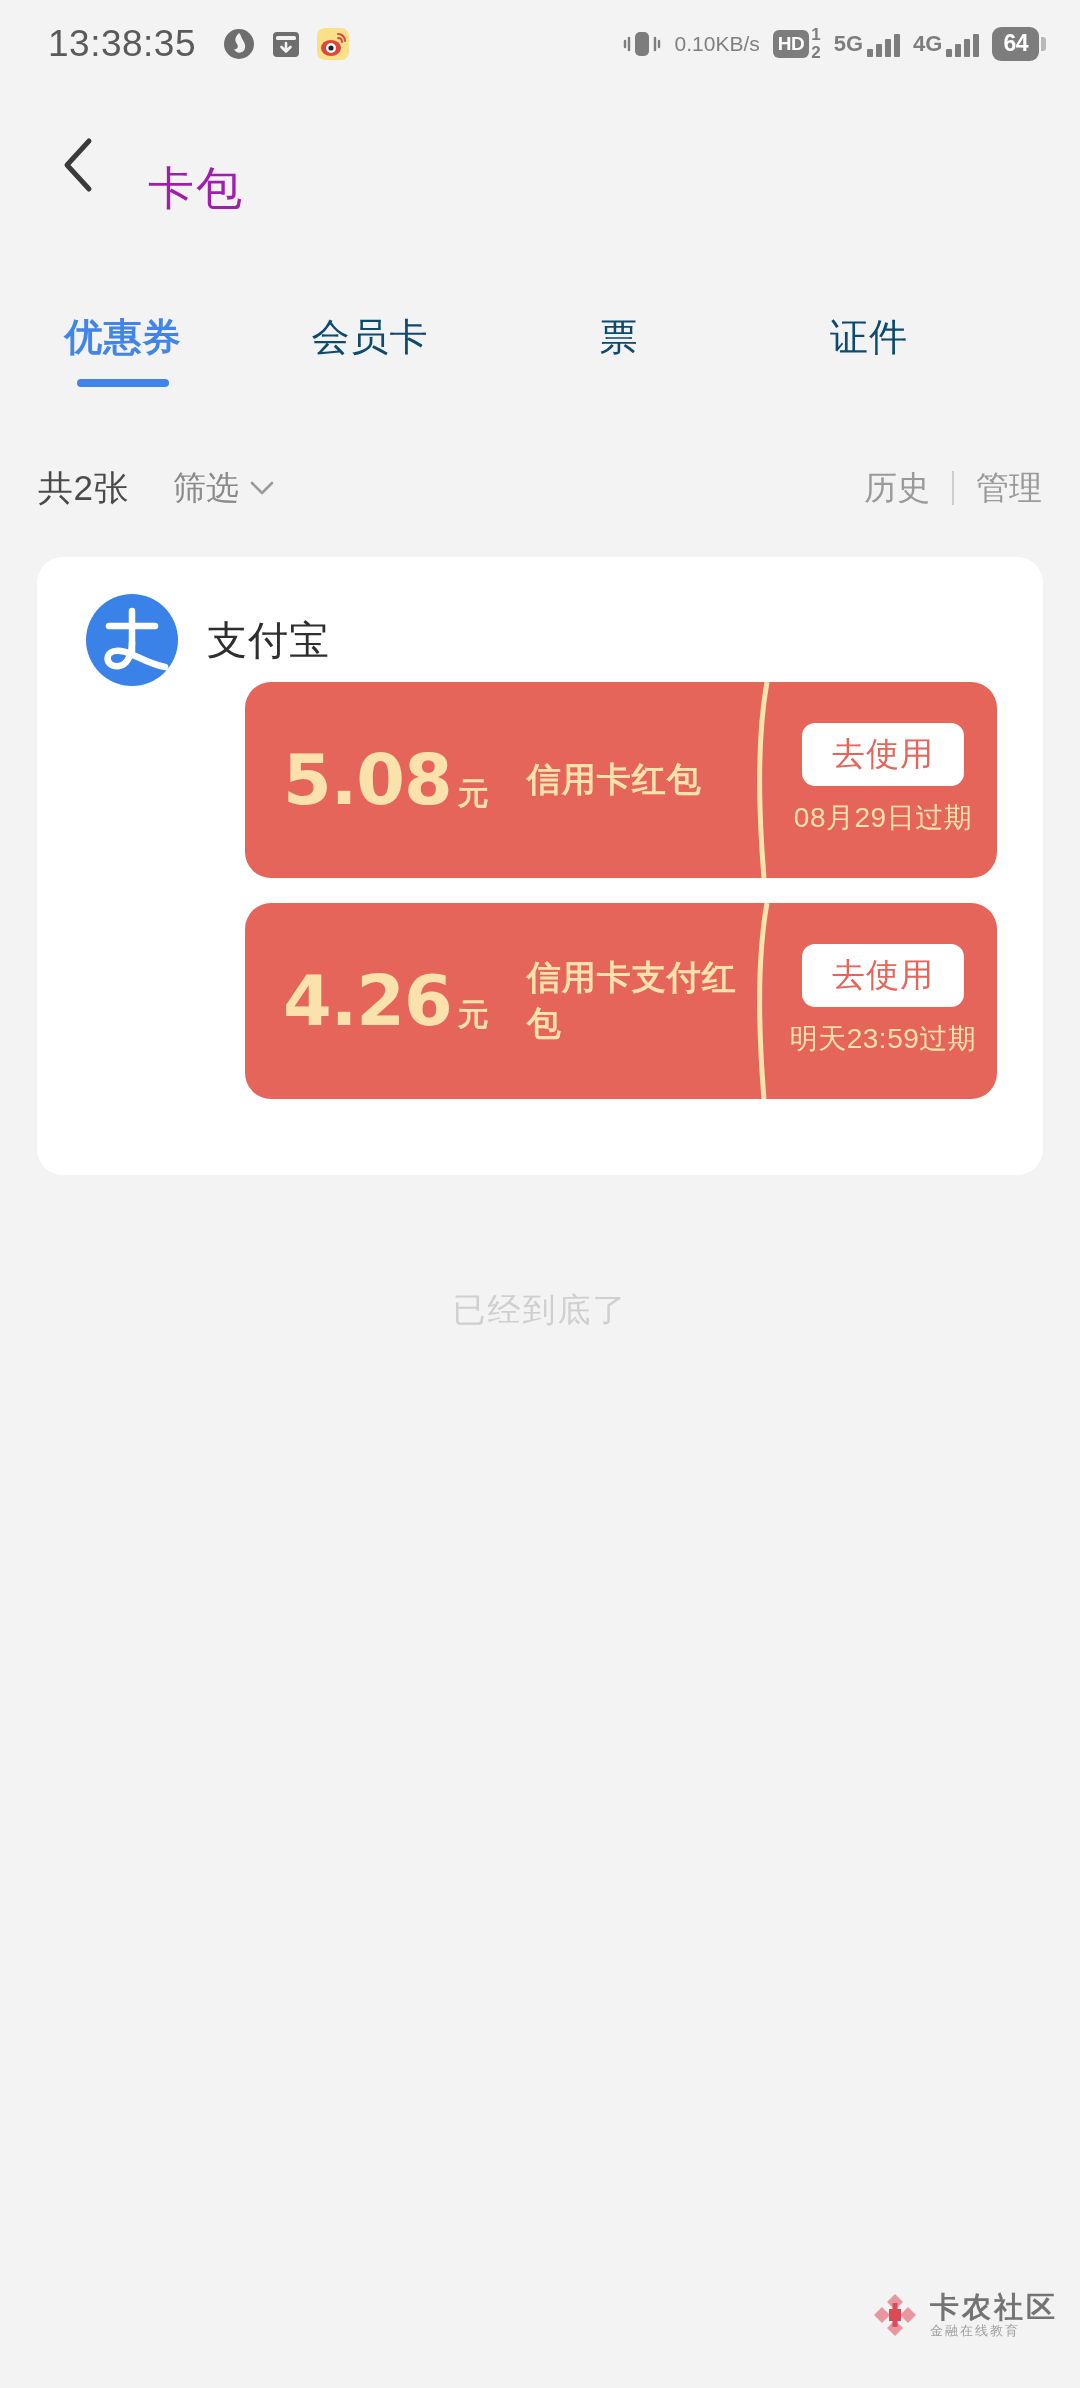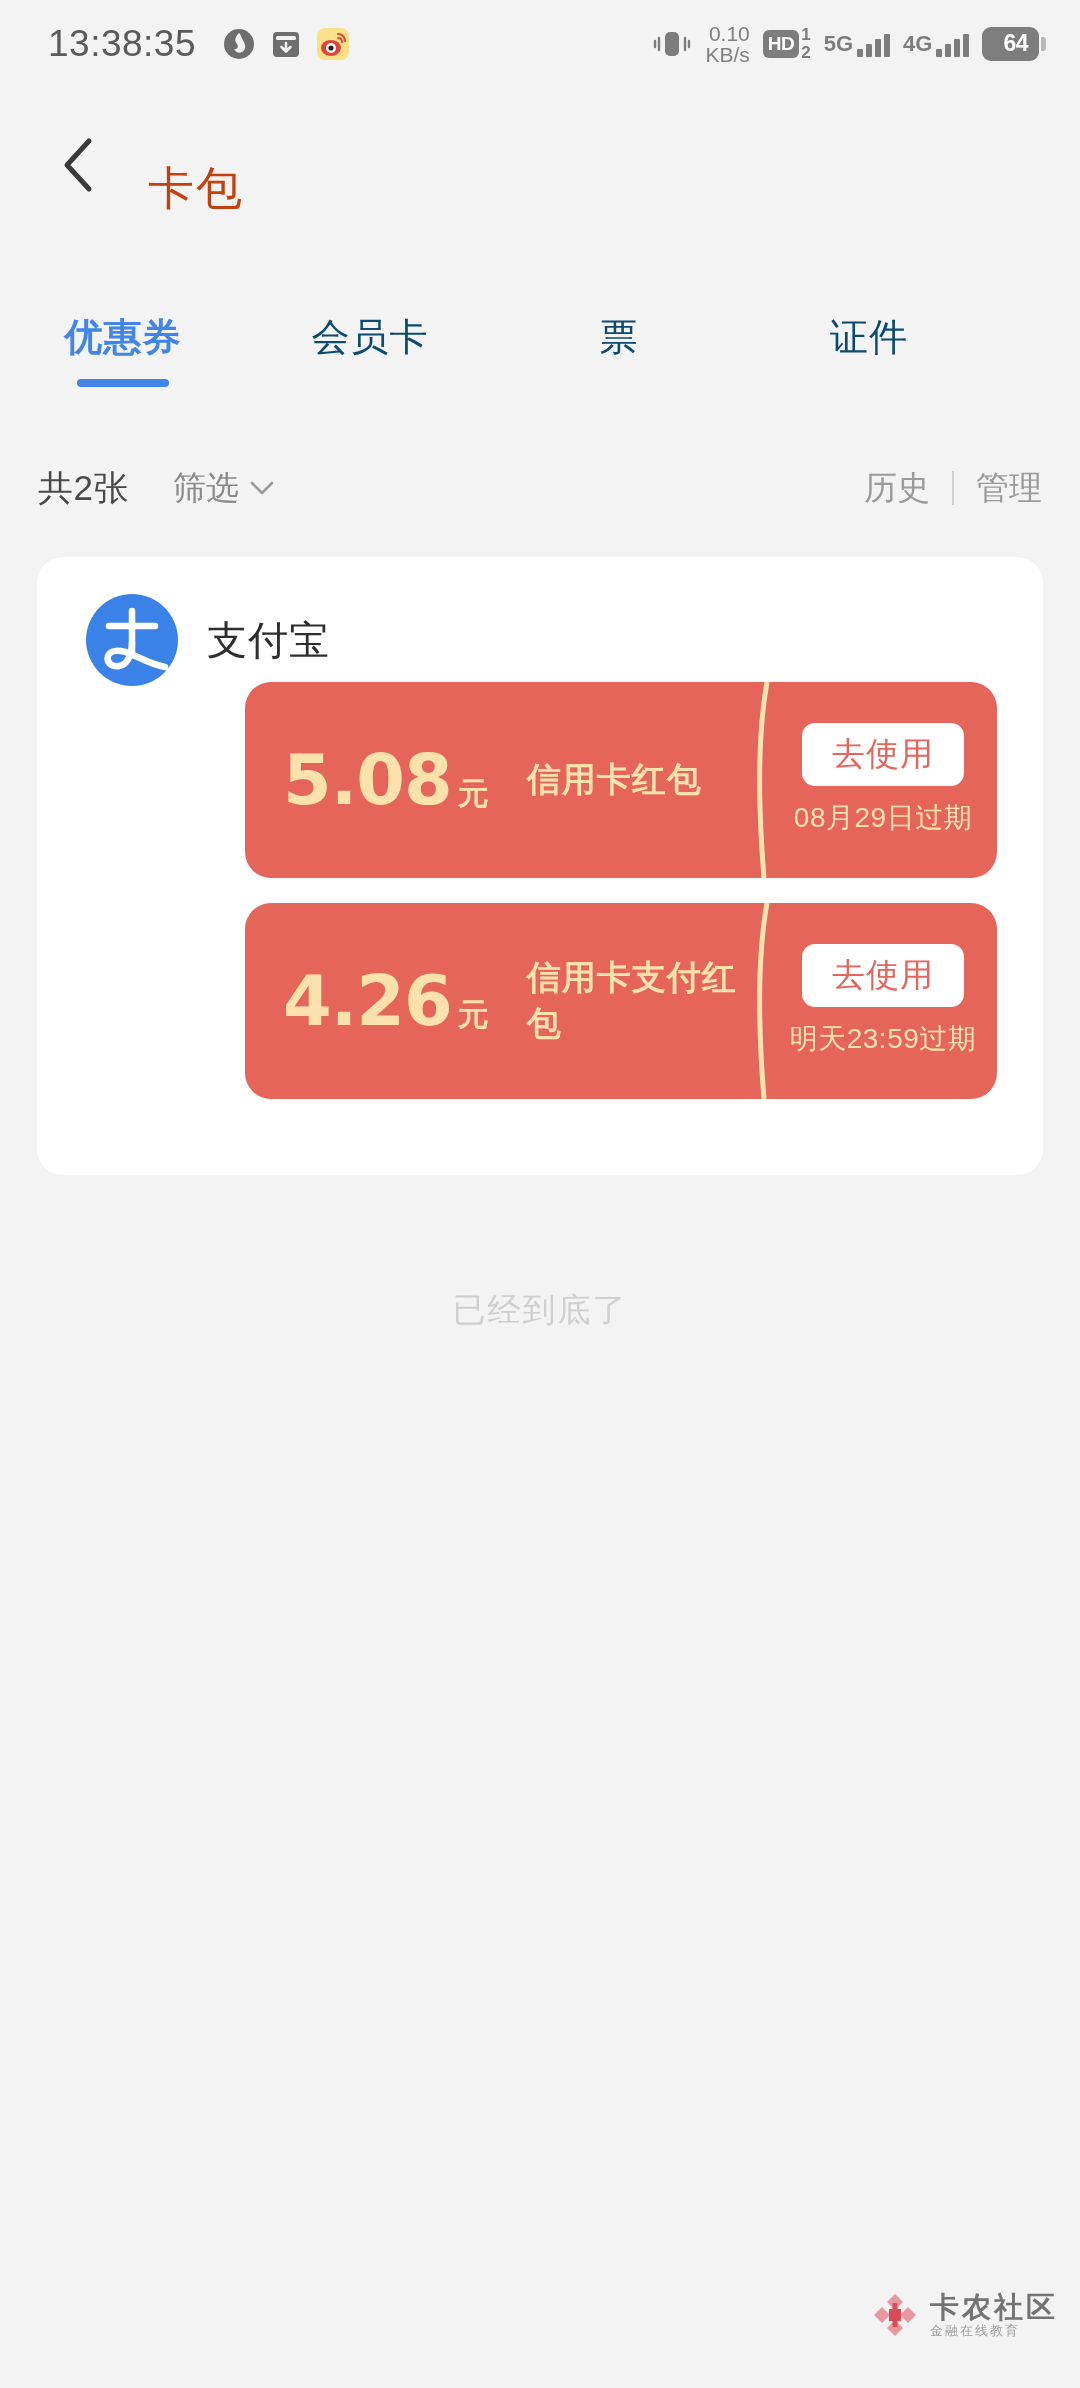--- a/index.html
+++ b/index.html
@@ -15,48 +15,48 @@
   .statusbar {
     position:absolute; top:0; left:0; width:1080px; height:88px;
     display:flex; align-items:center; justify-content:space-between;
     padding:0 34px 0 48px;
   }
   .sb-left { display:flex; align-items:center; gap:16px; }
   .sb-clock { font-size:37px; color:#5a5a5a; letter-spacing:0.5px; font-family:"Liberation Sans",sans-serif; }
   .sb-appicons { display:flex; align-items:center; gap:13px; margin-left:10px; }
   .ico { width:34px; height:34px; display:block; }
   .sb-right { display:flex; align-items:center; gap:13px; }
-  .netspeed { display:flex; flex-direction:column; align-items:flex-end; line-height:1.02; color:#808080; }
+  .netspeed { display:flex; align-items:flex-end; line-height:1.02; color:#808080; }
   .netspeed .n1 { font-size:21px; }
   .netspeed .n2 { font-size:21px; }
   .hd-badge { display:flex; align-items:center; gap:2px; }
   .hd-box {
     background:#7d7d7d; color:#fff; font-size:19px; font-weight:bold;
     border-radius:6px; padding:3px 5px 3px 5px; letter-spacing:-0.5px;
   }
   .hd-sub { display:flex; flex-direction:column; font-size:17px; color:#7d7d7d; font-weight:bold; line-height:1.05; }
   .sig-group { display:flex; align-items:flex-end; gap:3px; }
   .sig-label { font-size:22px; color:#7d7d7d; font-weight:bold; margin-right:1px; align-self:flex-start; }
   .bars { display:flex; align-items:flex-end; gap:3px; height:26px; }
   .bars i { width:6px; background:#7d7d7d; border-radius:1px; display:block; }
   .bars i:nth-child(1){height:8px}
   .bars i:nth-child(2){height:13px}
   .bars i:nth-child(3){height:18px}
   .bars i:nth-child(4){height:23px}
   .battery { position:relative; display:flex; align-items:center; }
   .bat-body {
     background:#7d7d7d; color:#fff; border-radius:9px;
-    font-size:23px; font-weight:bold; padding:3px 11px 4px 21px; letter-spacing:-0.5px;
+    font-size:23px; font-weight:bold; padding:3px 11px 4px 11px; letter-spacing:-0.5px;
   }
   .bat-tip { width:5px; height:14px; background:#b8b8b8; border-radius:0 3px 3px 0; margin-left:2px; }
 
   
   .header { position:absolute; top:110px; left:0; width:1080px; height:110px; display:flex; align-items:center; }
   .back-btn { width:100px; display:flex; align-items:center; justify-content:center; margin-left:30px; }
-  .page-title { font-size:46px; color:#c2410c; margin-left:18px; letter-spacing:2px;margin-top:48px; }
+  .page-title { font-size:46px; color:#a21caf; margin-left:18px; letter-spacing:2px;margin-top:48px; }
 
   
   .tabs { position:absolute; top:300px; left:0; width:1050px; height:118px; display:flex; align-items:flex-start; }
   .tab {
     position:relative; text-align:center; padding-top:12px;
     font-size:38px; color:#0c4a6e; letter-spacing:1px;
   }
   .tab.t0 { width:246px; }
   .tab.t1 { width:248px; }
   .tab.t2 { width:250px; }

